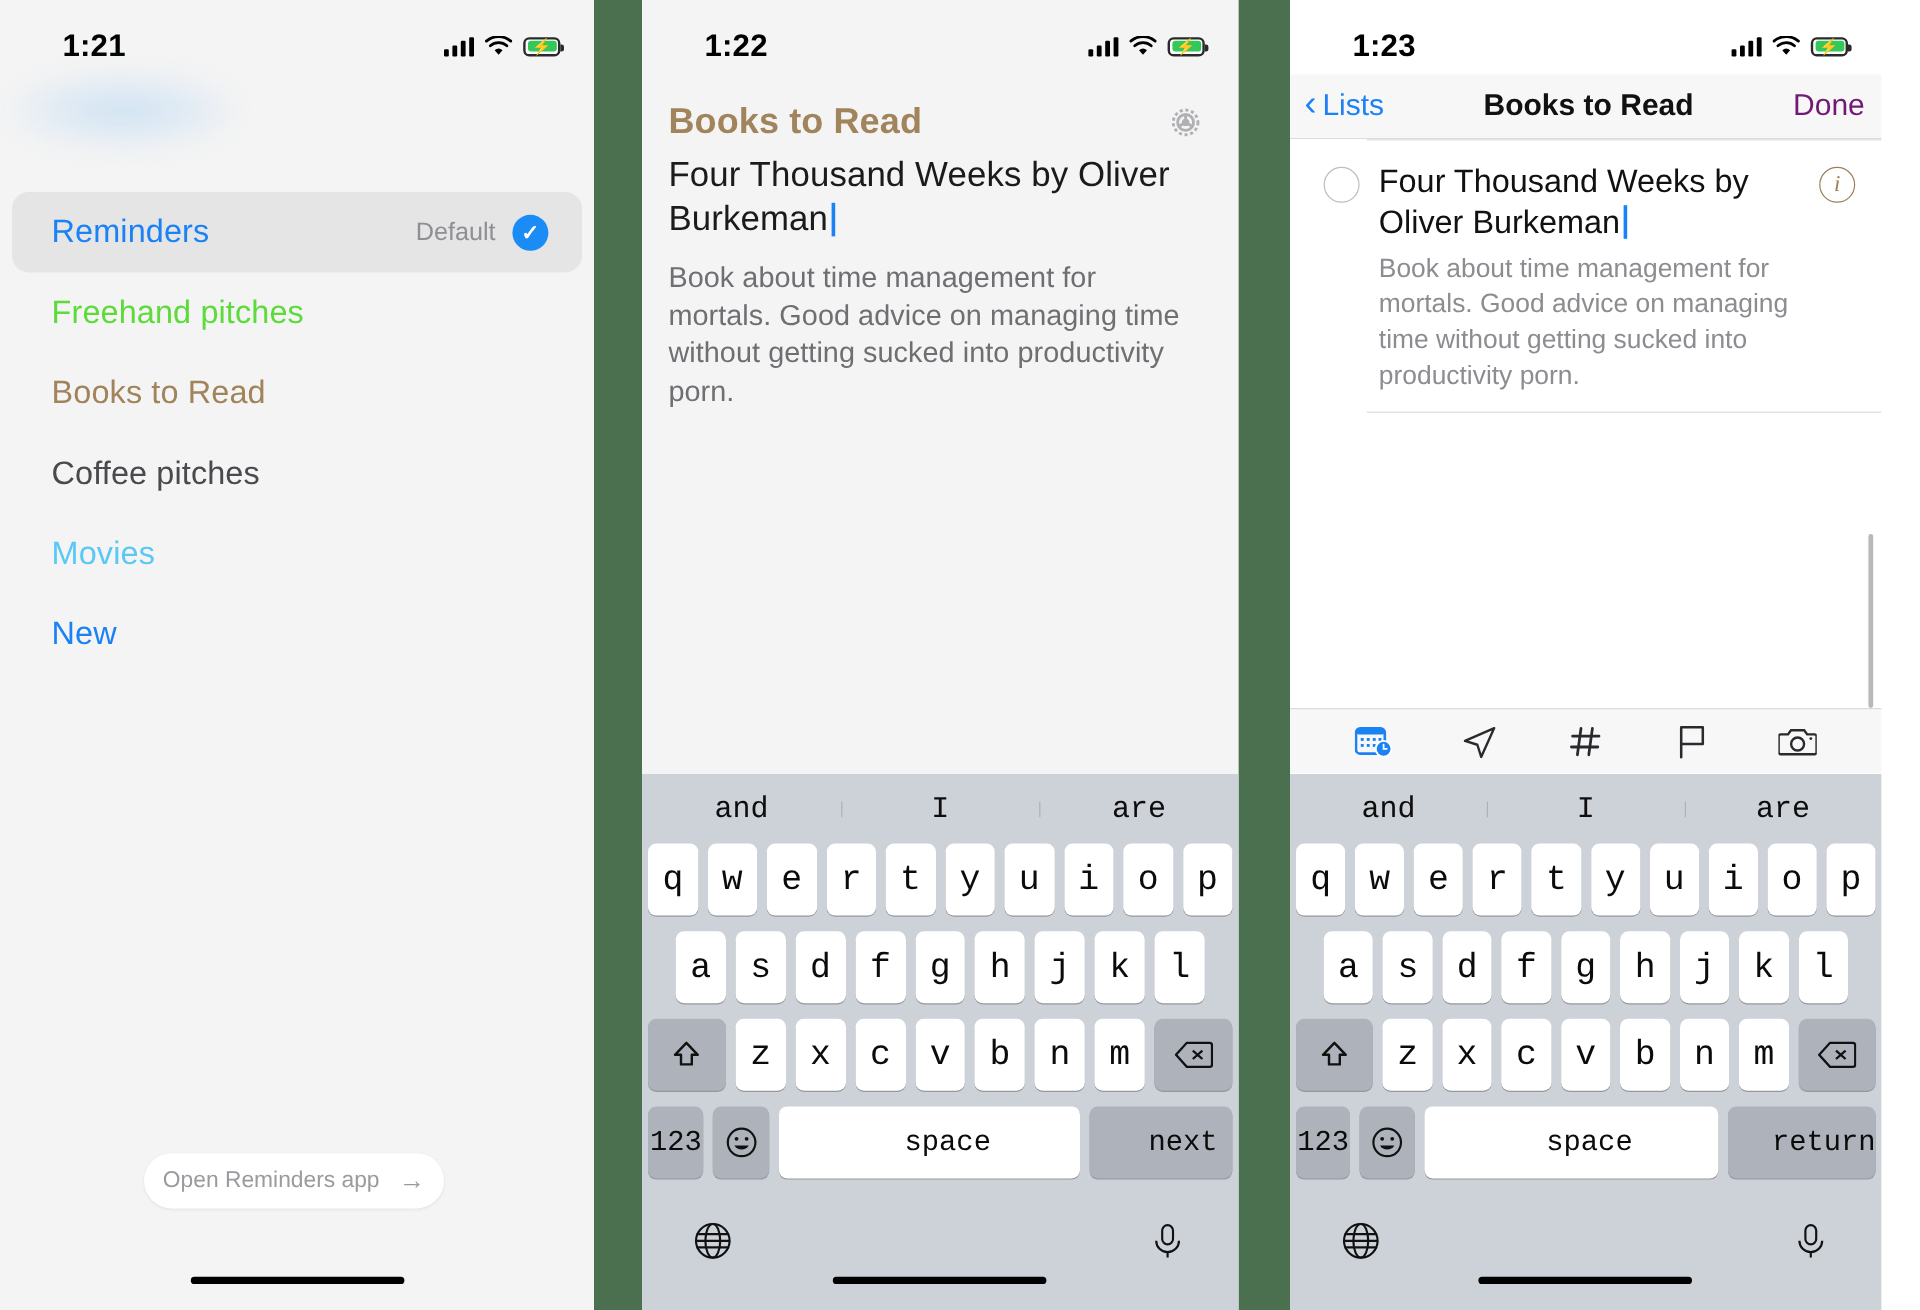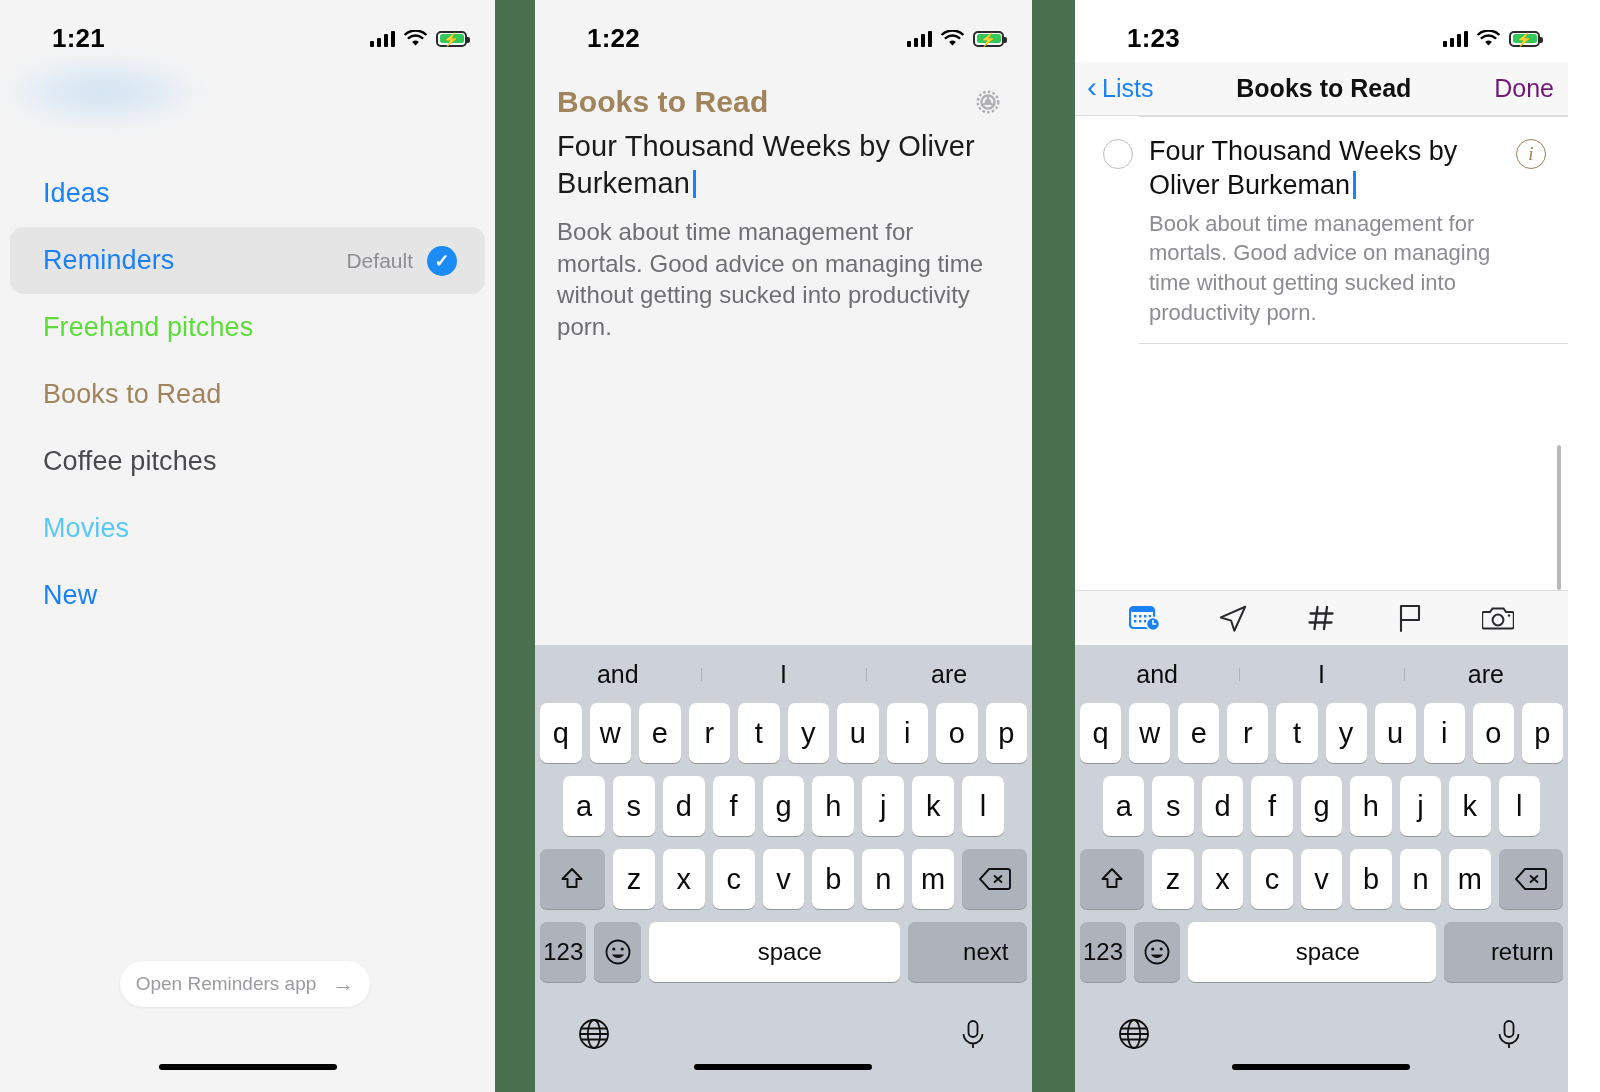--- a/index.html
+++ b/index.html
@@ -133,21 +133,21 @@
     background:#b8b8bd; border-radius:2px;
   }
   .p3-toolbar {
     position:absolute; top:590px; left:0; width:493px; height:54px;
     background:#f7f7f7; border-top:1px solid #dcdcdc;
     display:flex; align-items:center; justify-content:space-around; padding:0 26px;
   }
   .tb-icon { width:34px; height:30px; display:flex; align-items:center; justify-content:center; }
 
   
-  .kb { position:absolute; left:0; width:100%; background:#cdd1d8; }
+  .kb { position:absolute; left:0; width:100%; background:#cdd1d8;font-family:Liberation Mono, monospace; }
   .kb-2 { top:645px; height:447px; }
   .kb-3 { top:645px; height:447px; }
   .pred {
     height:58px; display:flex; align-items:center;
   }
   .pred-cell {
     flex:1; text-align:center; font-size:25px; color:#0d0d0d; position:relative;
   }
   .pred-cell + .pred-cell::before {
     content:""; position:absolute; left:0; top:8px; bottom:8px; width:1px; background:#adb2ba;
@@ -205,23 +205,20 @@
         <span class="batt">
           <span class="fill"></span>
             <span class="bolt">⚡</span>
         </span>
       </span>
     </div>
 
     <div class="p1-blur"></div>
 
     <div class="p1-list">
-      <div class="p1-row">
-        <span class="p1-name" style="color:#1b82f5">Ideas</span>
-      </div>
       <div class="p1-row sel">
         <span class="p1-name" style="color:#1b82f5">Reminders</span>
         <span class="p1-right">
           <span class="p1-default">Default</span>
           <span class="p1-check">✓</span>
         </span>
       </div>
       <div class="p1-row">
         <span class="p1-name" style="color:#5ddb3a">Freehand pitches</span>
       </div>

